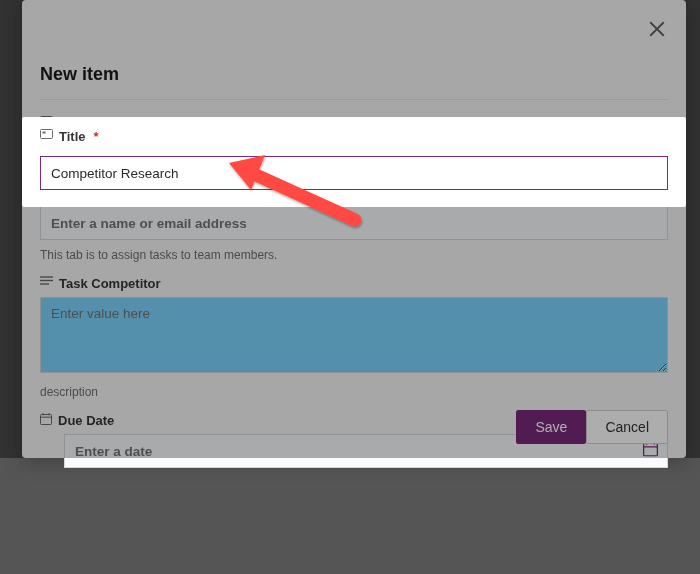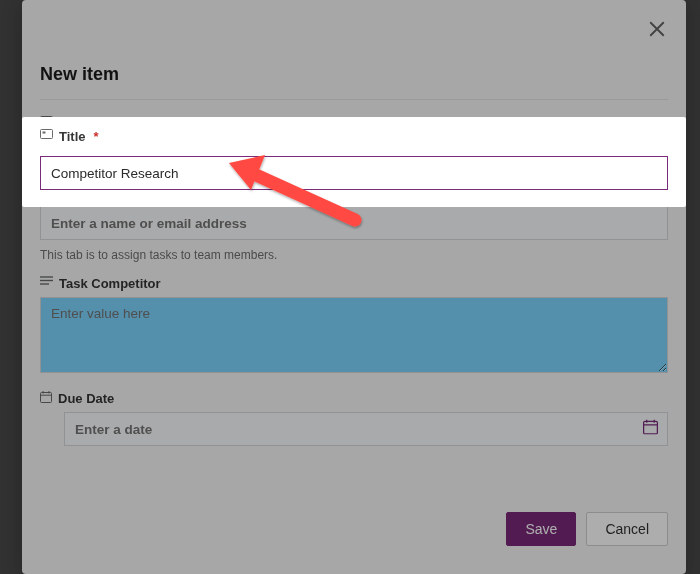--- a/index.html
+++ b/index.html
@@ -1,20 +1,20 @@
 <!DOCTYPE html>
 <html><head>
 <meta charset="utf-8">
 <style>
   * { box-sizing: border-box; margin: 0; padding: 0; font-family: -apple-system, BlinkMacSystemFont, "Segoe UI", Arial, sans-serif; }
   html, body { width: 700px; height: 574px; background: #555; overflow: hidden; }
 
   .outer-wrap {
     position: relative;
-    width: 700px; height: 574px;
+    width: 700px; height: 458px;
     background: #4a4a4a;
   }
 
   .dialog {
     position: absolute;
     left: 22px; right: 14px; top: 0; bottom: 0;
     background: #f6f7f8;
     border-radius: 4px;
     box-shadow: 0 4px 20px rgba(0,0,0,.25);
     padding: 0;
@@ -104,23 +104,22 @@
   .date-wrap { position: relative; padding-left: 24px; }
   .date-icon {
     position: absolute;
     right: 10px; top: 50%;
     transform: translateY(-50%);
     color: #7a2a7a;
   }
 
   .footer {
     position: absolute;
-    bottom: 28px; right: 18px;
+    bottom: 14px; right: 18px;
     display: flex;
-    gap: 10px;
     border-radius: 12px;
   }
   .btn {
     height: 34px;
     padding: 0 18px;
     font-size: 14px;
     border-radius: 2px;
     cursor: pointer;
   }
   .btn-primary {
@@ -220,20 +219,21 @@
           <span class="icon">
             <svg width="13" height="11" viewBox="0 0 13 11">
                 <line x1="0" y1="1" x2="13" y2="1" stroke="#6a6a6a" stroke-width="1.4"></line>
                 <line x1="0" y1="4.5" x2="13" y2="4.5" stroke="#6a6a6a" stroke-width="1.4"></line>
                 <line x1="0" y1="8" x2="9" y2="8" stroke="#6a6a6a" stroke-width="1.4"></line>
               </svg>
           </span>
           <span>Task Competitor</span>
         </div>
         <textarea class="textarea" placeholder="Enter value here" style=""></textarea>
+        <div class="helper-text">description</div>
       </div>
 
       <div class="field-block">
         <div class="field-label">
           <span class="icon">
             <svg width="12" height="12" viewBox="0 0 12 12">
                 <rect x="0.5" y="1.5" width="11" height="10" rx="1" fill="none" stroke="#6a6a6a" stroke-width="1"></rect>
                 <line x1="0.5" y1="4.2" x2="11.5" y2="4.2" stroke="#6a6a6a" stroke-width="1"></line>
                 <line x1="3" y1="0" x2="3" y2="2.5" stroke="#6a6a6a" stroke-width="1"></line>
                 <line x1="9" y1="0" x2="9" y2="2.5" stroke="#6a6a6a" stroke-width="1"></line>

